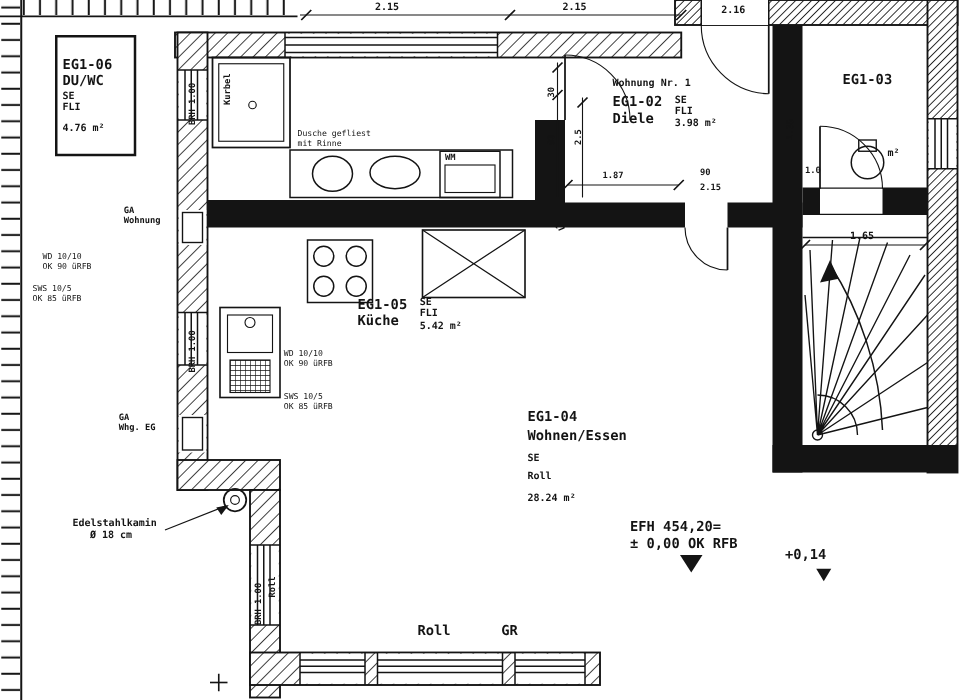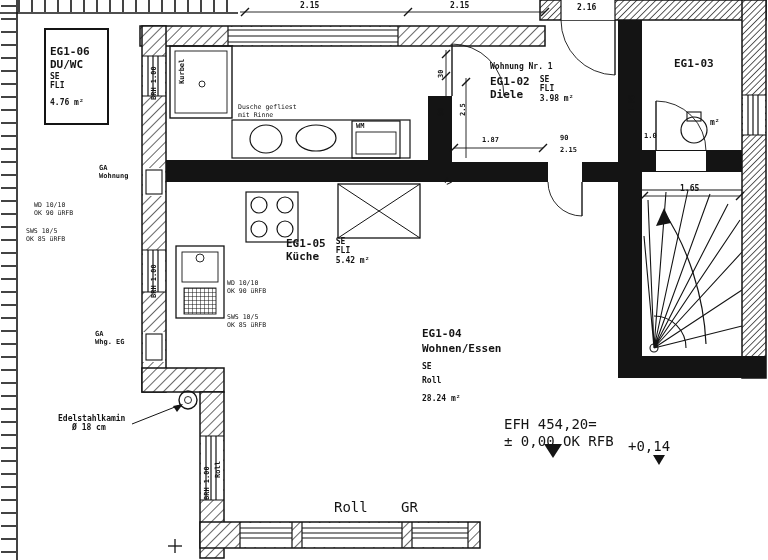--- a/index.html
+++ b/index.html
@@ -2,21 +2,21 @@
 <html><head>
 <meta charset="utf-8">
 <style>
   *{margin:0;padding:0;box-sizing:border-box}
   html,body{background:#ddd}
   #sheet{position:relative;width:768px;height:560px;background:#fff;overflow:hidden;
          font-family:"DejaVu Sans Mono",monospace;color:#141414}
   #linework{position:absolute;left:0;top:0}
   .lbl{position:absolute;white-space:nowrap;z-index:5;line-height:1.18;color:#141414}
   .t11{font-size:11px;font-weight:bold}
-  .t9{font-size:14px;font-weight:normal}
+  .t9{font-size:11px;font-weight:bold}
   .t8{font-size:8px;font-weight:bold}
   .t7{font-size:7px;font-weight:bold}
   .t6{font-size:6.5px;font-weight:normal}
   .rot{transform:rotate(-90deg);transform-origin:0 0}
   .rot45{transform:rotate(45deg);transform-origin:0 0}
   .roombox{border:2px solid #141414;background:#fff;padding:16px 4px;width:65px}
   .roombox .gap{margin-top:7px}
   .cols{display:flex;align-items:center}
   .cols .c2{margin-left:10px;padding-top:1px}
   .stack div{margin-top:2px}

